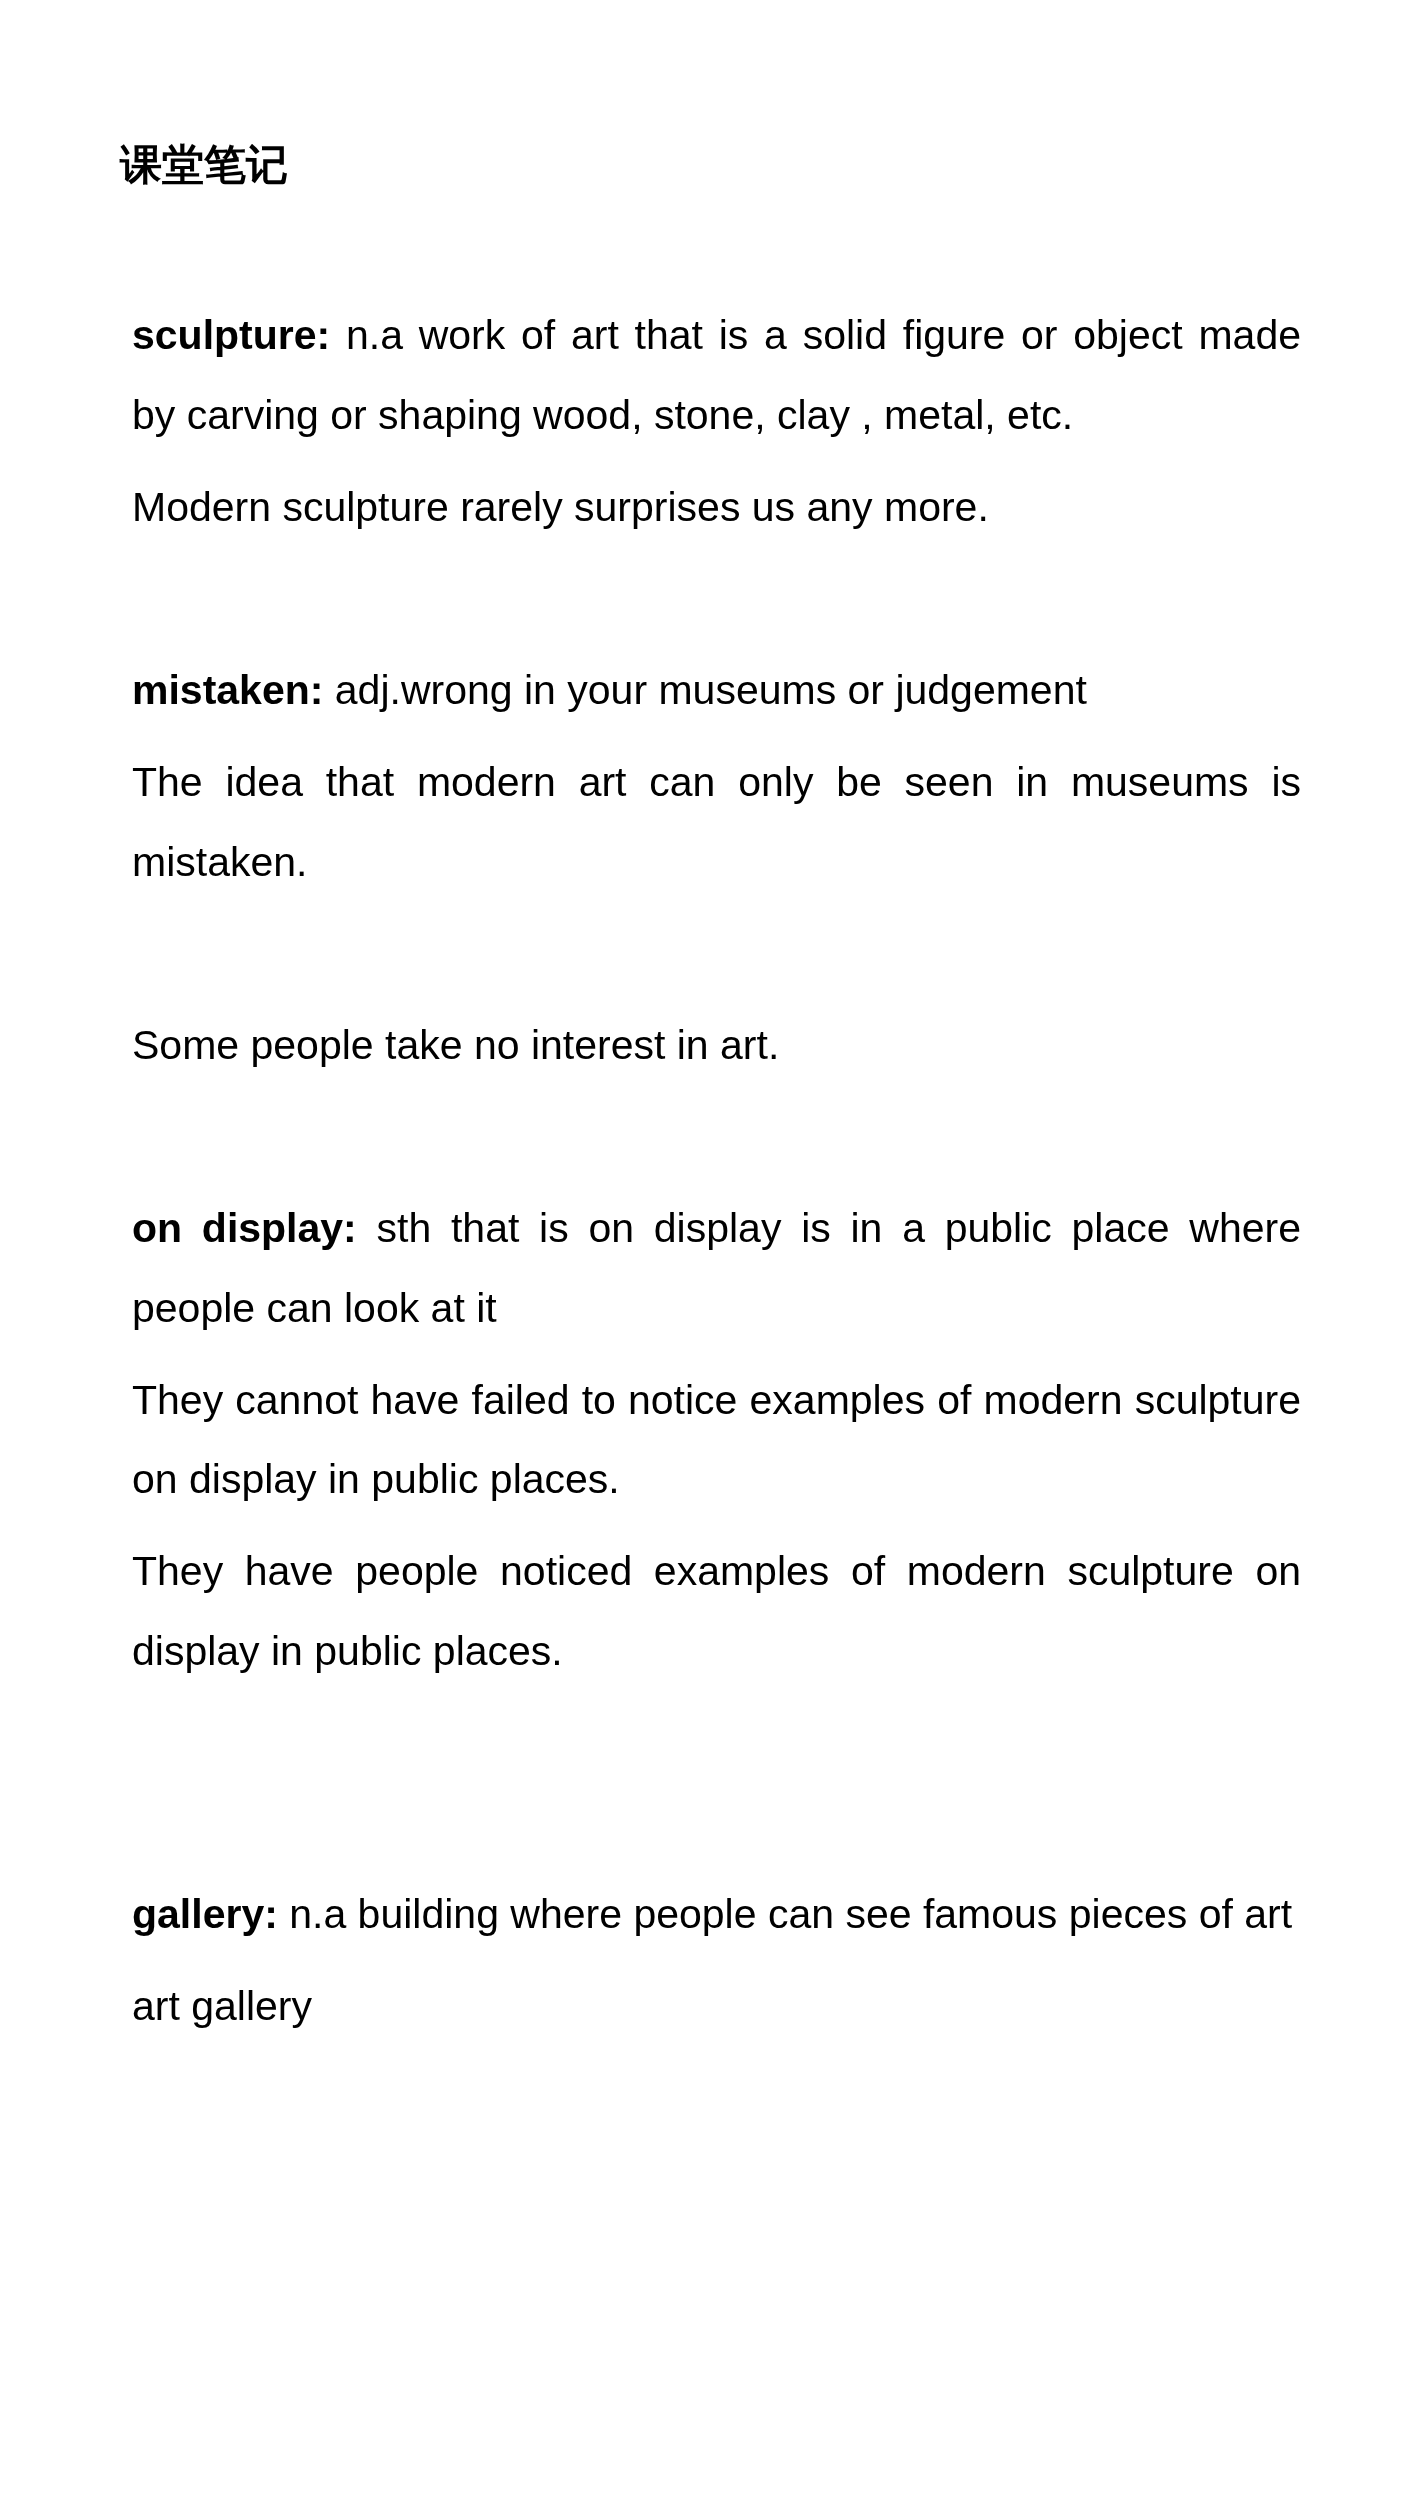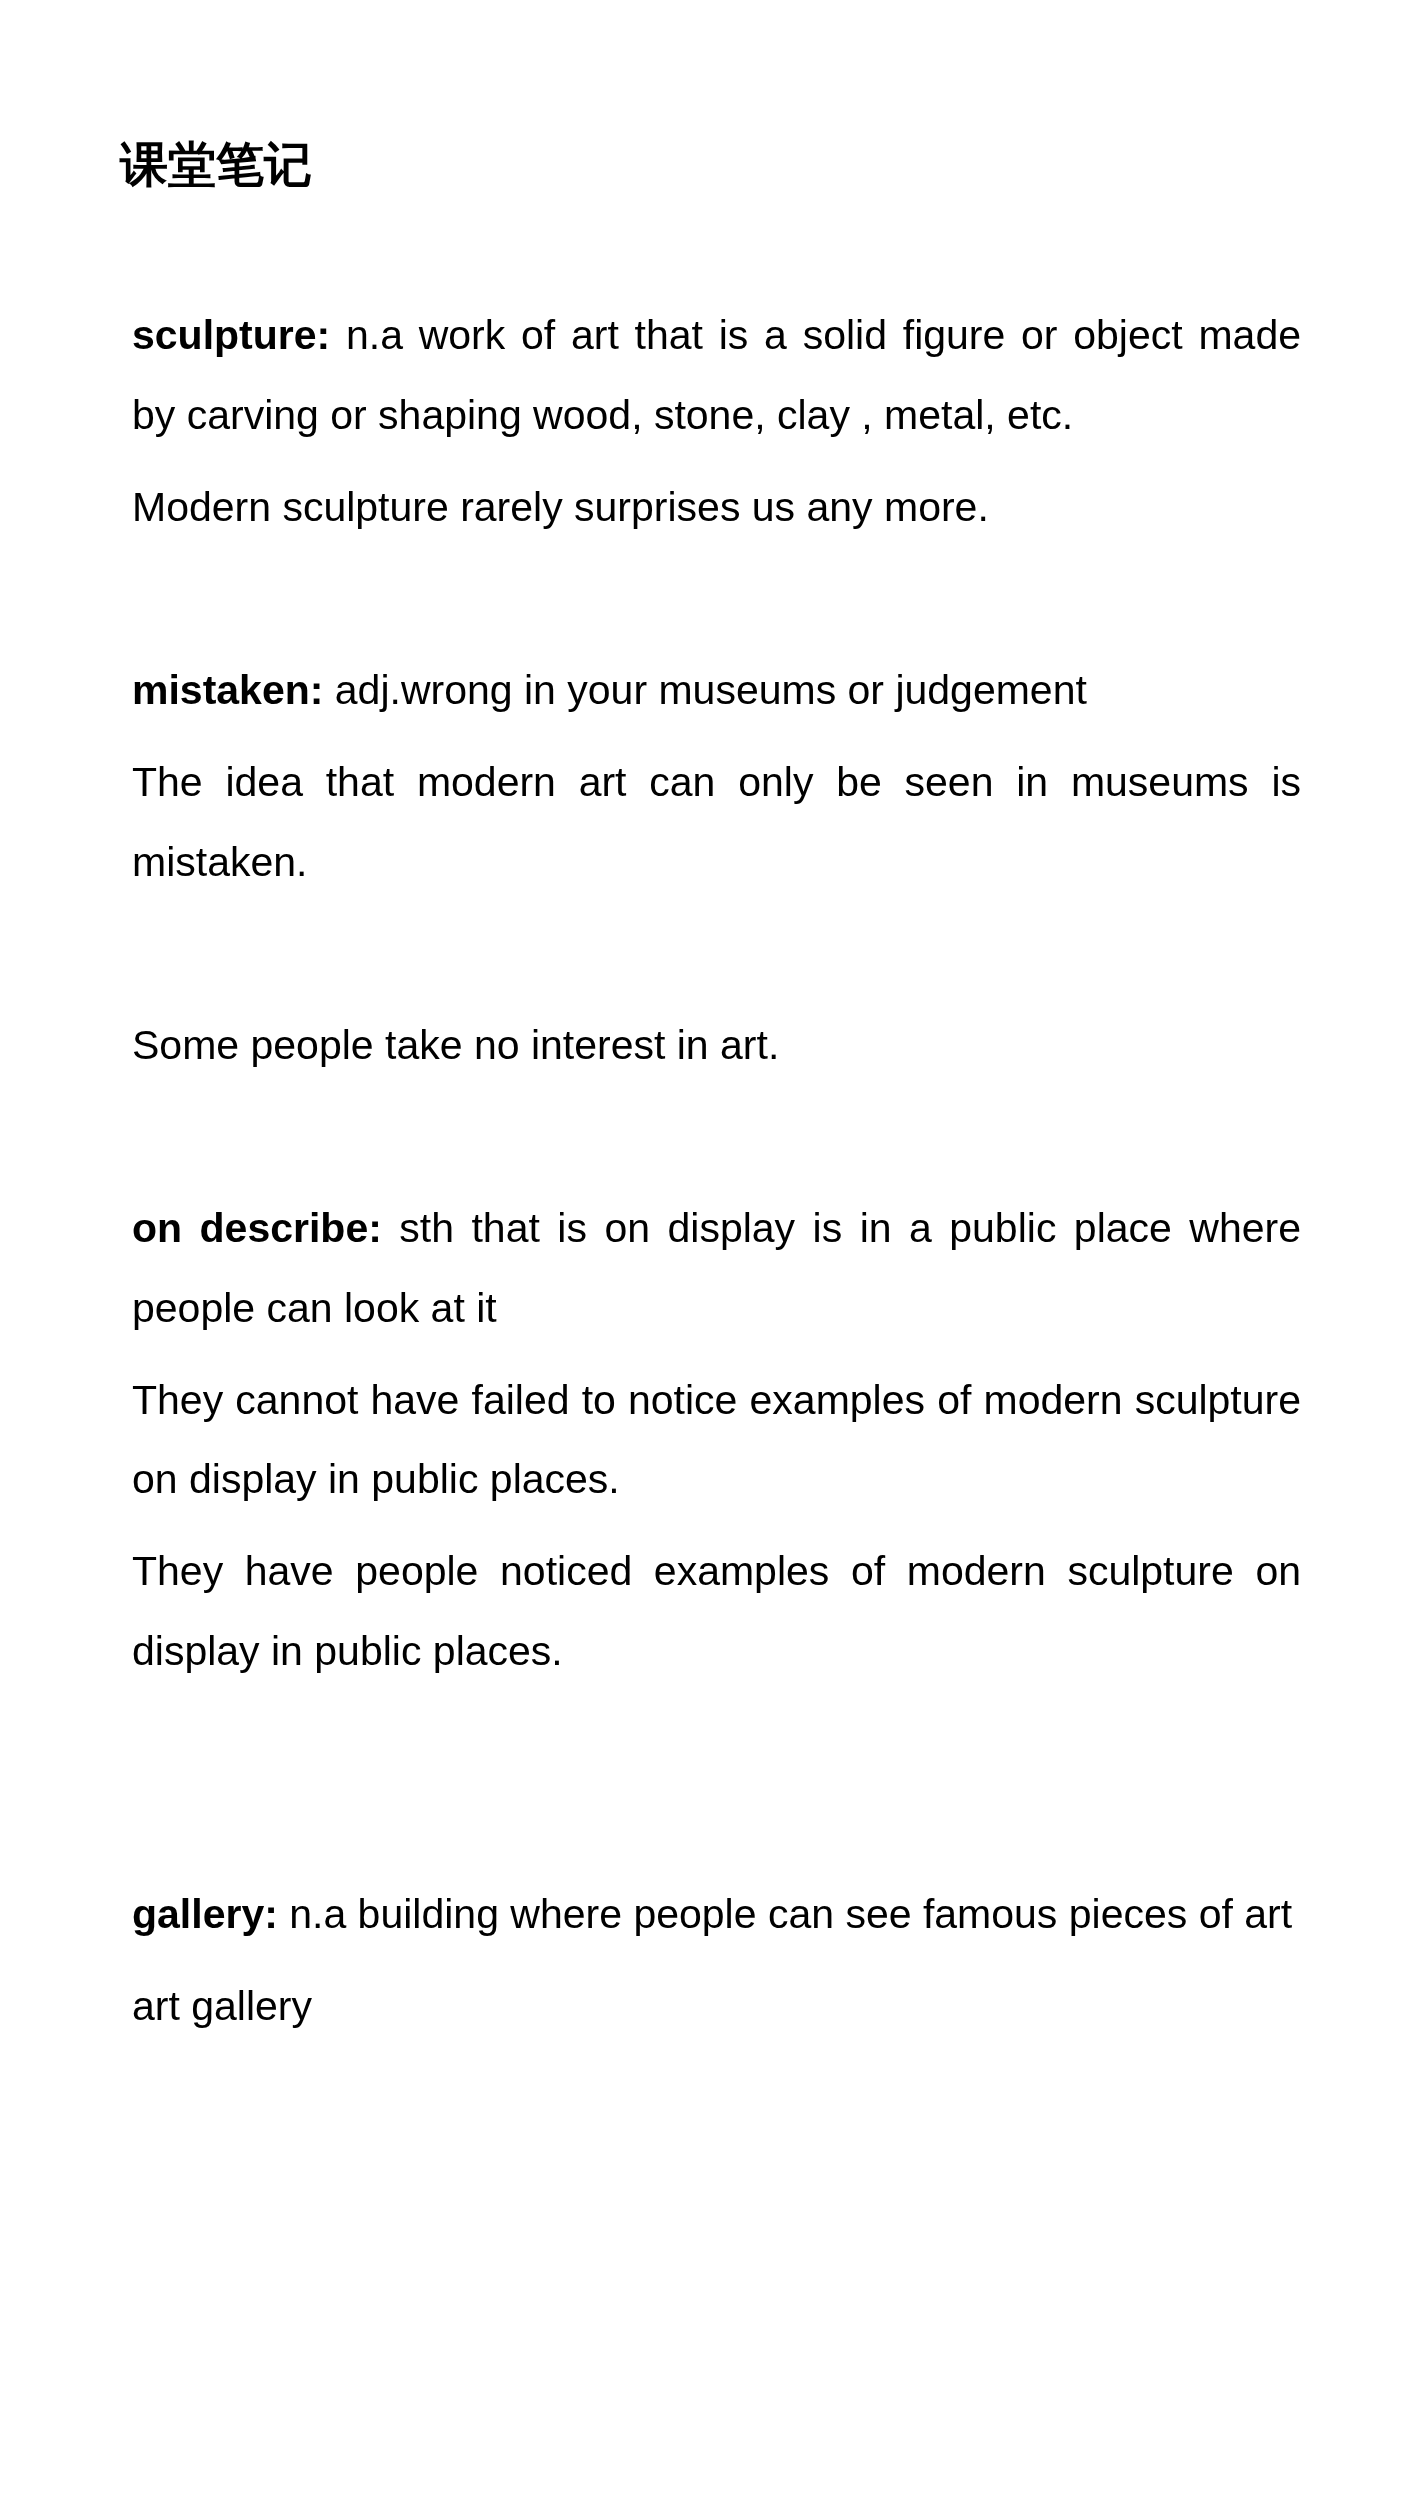--- a/index.html
+++ b/index.html
@@ -18,21 +18,21 @@
       left: 120px;
       top: 125px;
       width: 1193px;
       color: #000000;
       font-family: "Liberation Sans", "DejaVu Sans", sans-serif;
       font-size: 41px;
       line-height: 79.7px;
     }
     .title {
       font-weight: bold;
-      font-size: 48px;
+      font-size: 42px;
       height: 79.7px;
       margin: 0;
     }
     .blank {
       height: 79.7px;
     }
     .entry p {
       margin: 12px;
       text-align: justify;
       text-align-last: left;
@@ -64,21 +64,21 @@
     <p class="example">The idea that modern art can only be seen in museums is mistaken.</p>
   </div>
   <div class="blank"></div>
 
   <div class="entry">
     <p class="example">Some people take no interest in art.</p>
   </div>
   <div class="blank"></div>
 
   <div class="entry">
-    <p><span class="term">on describe:</span><span> sth that is on display is in a public place where people can look at it</span></p>
+    <p><span class="term">on display:</span><span> sth that is on display is in a public place where people can look at it</span></p>
     <p class="example">They cannot have failed to notice examples of modern sculpture on display in public places.</p>
     <p class="example">They have people noticed examples of modern sculpture on display in public places.</p>
   </div>
   <div class="blank"></div>
 
   <div class="blank"></div>
 
   <div class="entry">
     <p><span class="term">gallery:</span><span> n.a building where people can see famous pieces of art</span></p>
     <p class="example">art gallery</p>

